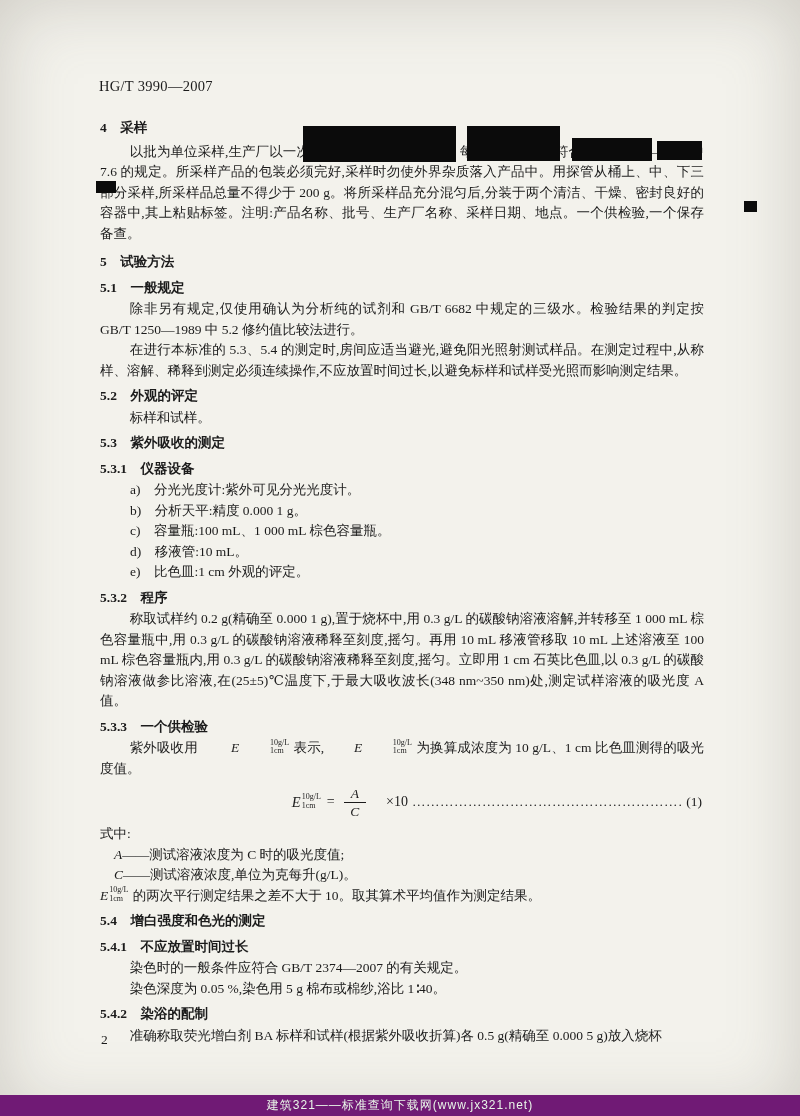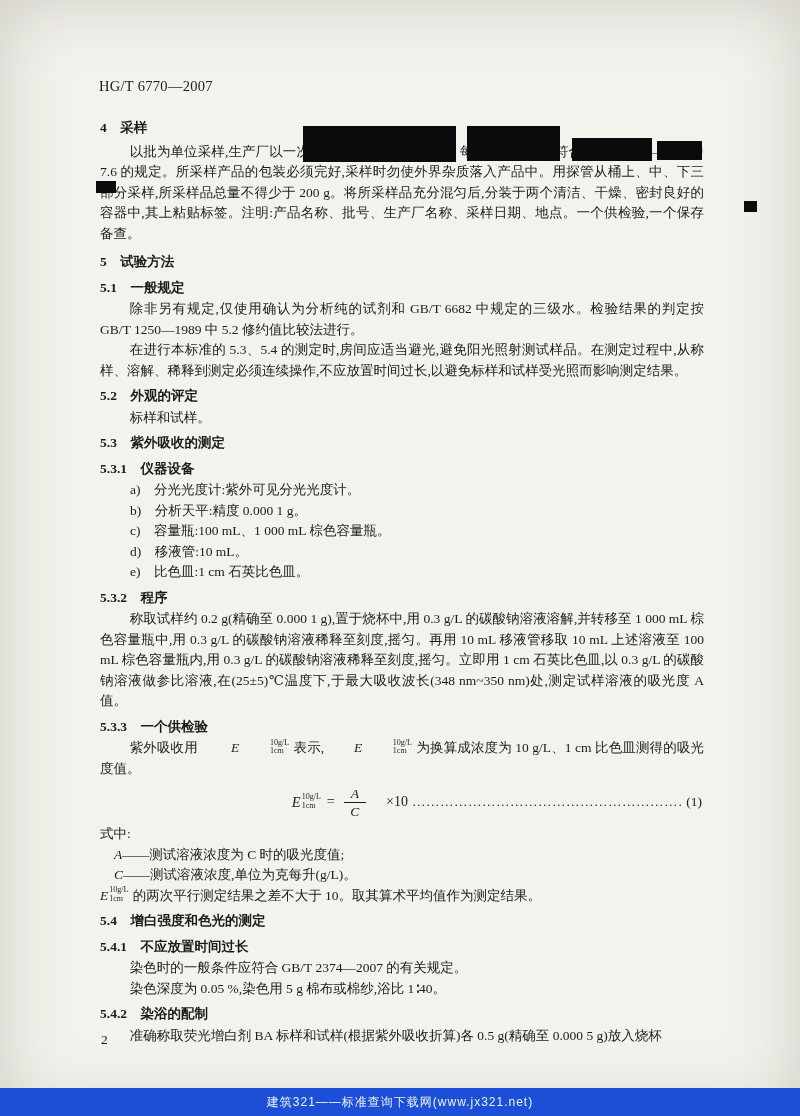--- a/index.html
+++ b/index.html
@@ -49,43 +49,43 @@
   }
   .frac .num { border-bottom: 1px solid #1b1b1b; padding: 0 7px 1px; }
   .frac .den { padding-top: 1px; }
   .f-mult { margin-left: 16px; }
   .f-dots { flex: 1.55; overflow: hidden; white-space: nowrap; margin: 0 4px; color: #2a2a2a; letter-spacing: .5px; }
   .f-label { margin-right: 2px; }
 
   .page-number { position: absolute; left: 101px; top: 1032px; font-size: 13.5px; }
 
   .footer-bar {
-    position: absolute; left: 0; bottom: 0; width: 800px; height: 28px;
-    background: #1d4ed8;
+    position: absolute; left: 0; bottom: 0; width: 800px; height: 21px;
+    background: #701a75;
     display: flex; align-items: center; justify-content: center;
   }
   .footer-bar span {
     font-family: "Liberation Sans", "DejaVu Sans", sans-serif;
     font-size: 12px; color: #e9f6e9; letter-spacing: 1px;
   }
 
   .artifact { position: absolute; background: #0b0b0b; z-index: 3; }
   .a1 { left: 303px; top: 126px; width: 153px; height: 36px; }
   .a2 { left: 467px; top: 126px; width: 93px;  height: 35px; }
   .a3 { left: 572px; top: 138px; width: 80px;  height: 23px; }
   .a4 { left: 657px; top: 141px; width: 45px;  height: 19px; }
   .a5 { left: 96px;  top: 181px; width: 20px;  height: 12px; }
   .a6 { left: 744px; top: 201px; width: 13px;  height: 11px; }
 </style>
 </head>
 <body>
 
 <div class="page">
 
-  <div class="doc-code">HG/T 6770—2007</div>
+  <div class="doc-code">HG/T 3990—2007</div>
 
   <div class="artifact a1"></div>
   <div class="artifact a2"></div>
   <div class="artifact a3"></div>
   <div class="artifact a4"></div>
   <div class="artifact a5"></div>
   <div class="artifact a6"></div>
 
   <div class="content">
 
@@ -101,21 +101,21 @@
     <p class="hd">5.2　外观的评定</p>
     <p class="para">标样和试样。</p>
 
     <p class="hd">5.3　紫外吸收的测定</p>
 
     <p class="hd">5.3.1　仪器设备</p>
     <p class="list-item">a)　分光光度计:紫外可见分光光度计。</p>
     <p class="list-item">b)　分析天平:精度 0.000 1 g。</p>
     <p class="list-item">c)　容量瓶:100 mL、1 000 mL 棕色容量瓶。</p>
     <p class="list-item">d)　移液管:10 mL。</p>
-    <p class="list-item">e)　比色皿:1 cm 石英比色皿。</p>
+    <p class="list-item">e)　比色皿:1 cm 外观的评定。</p>
 
     <p class="hd">5.3.2　程序</p>
     <p class="para">称取试样约 0.2 g(精确至 0.000 1 g),置于烧杯中,用 0.3 g/L 的碳酸钠溶液溶解,并转移至 1 000 mL 棕色容量瓶中,用 0.3 g/L 的碳酸钠溶液稀释至刻度,摇匀。再用 10 mL 移液管移取 10 mL 上述溶液至 100 mL 棕色容量瓶内,用 0.3 g/L 的碳酸钠溶液稀释至刻度,摇匀。立即用 1 cm 石英比色皿,以 0.3 g/L 的碳酸钠溶液做参比溶液,在(25±5)℃温度下,于最大吸收波长(348 nm~350 nm)处,测定试样溶液的吸光度 A 值。</p>
 
     <p class="hd">5.3.3　一个供检验</p>
 
     <p class="para">
       <span>紫外吸收用 </span><span class="esym">
           <span class="e-base">E</span>
           <span class="supsub">

